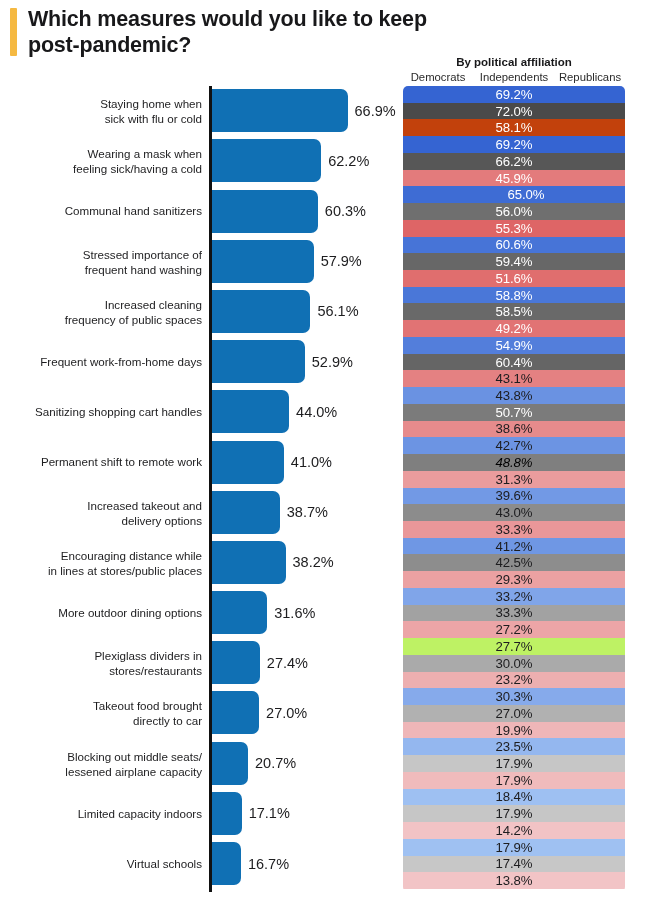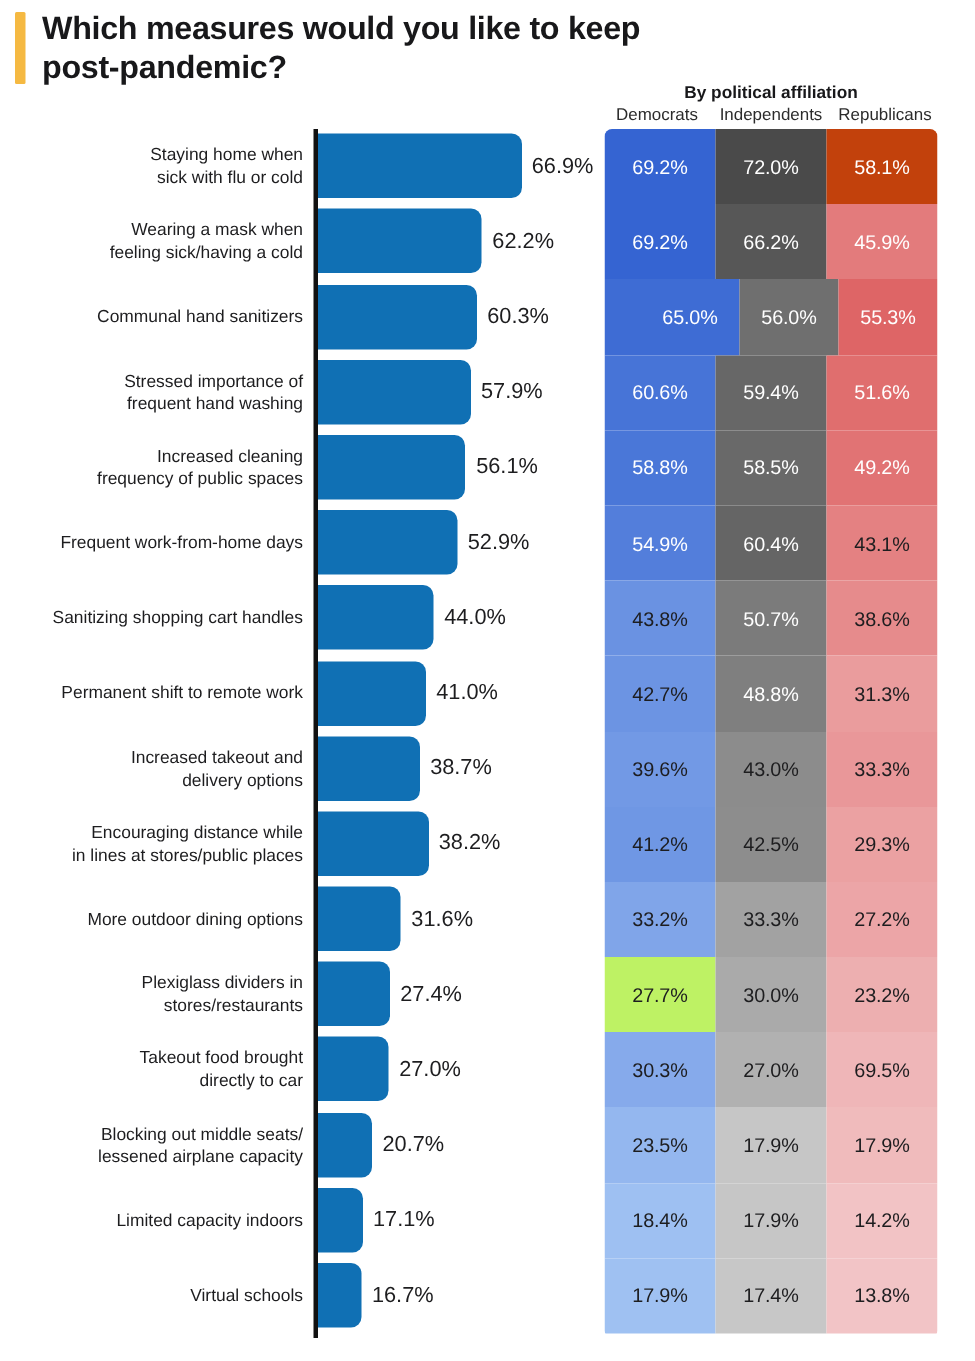--- a/index.html
+++ b/index.html
@@ -64,21 +64,21 @@
     left: calc(100% + 7px);
     font-size: 14.5px; color: #1d1d1f; white-space: nowrap;
   }
 
   
   .heat {
     position: absolute; left: 403px; top: 86px;
     width: 222px; height: 806px;
     border-radius: 5px; overflow: hidden;
   }
-  .heat-row { display: flex; height: 50.2px; }
+  .heat-row { display: flex; height: 50.2px; flex-direction: column; }
   .cell {
     flex: 1 1 0; display: flex; align-items: center; justify-content: center;
     font-size: 13.2px; letter-spacing: -0.1px;
   }
 </style>
 </head>
 <body>
 
 <div id="page">
 
@@ -241,21 +241,21 @@
         <div class="cell" style="background: rgb(101, 101, 101); color: rgb(255, 255, 255);">60.4%</div>
         <div class="cell" style="background: rgb(228, 129, 130); color: rgb(29, 29, 31);">43.1%</div>
       </div>
       <div class="heat-row">
         <div class="cell" style="background: rgb(106, 146, 226); color: rgb(29, 29, 31);">43.8%</div>
         <div class="cell" style="background: rgb(123, 123, 123); color: rgb(255, 255, 255);">50.7%</div>
         <div class="cell" style="background: rgb(230, 139, 140); color: rgb(29, 29, 31);">38.6%</div>
       </div>
       <div class="heat-row">
         <div class="cell" style="background: rgb(108, 148, 227); color: rgb(29, 29, 31);">42.7%</div>
-        <div class="cell" style="background: rgb(127, 127, 127); color: #ffffff;">48.8%</div>
+        <div class="cell" style="background: rgb(127, 127, 127); color: #000000; font-style: italic;">48.8%</div>
         <div class="cell" style="background: rgb(234, 156, 157); color: rgb(29, 29, 31);">31.3%</div>
       </div>
       <div class="heat-row">
         <div class="cell" style="background: rgb(114, 153, 229); color: rgb(29, 29, 31);">39.6%</div>
         <div class="cell" style="background: rgb(140, 140, 140); color: rgb(29, 29, 31);">43.0%</div>
         <div class="cell" style="background: rgb(233, 151, 153); color: rgb(29, 29, 31);">33.3%</div>
       </div>
       <div class="heat-row">
         <div class="cell" style="background: rgb(111, 151, 228); color: rgb(29, 29, 31);">41.2%</div>
         <div class="cell" style="background: rgb(141, 141, 141); color: rgb(29, 29, 31);">42.5%</div>
@@ -267,21 +267,21 @@
         <div class="cell" style="background: rgb(236, 165, 167); color: rgb(29, 29, 31);">27.2%</div>
       </div>
       <div class="heat-row">
         <div class="cell" style="background: #bef264; color: rgb(29, 29, 31);">27.7%</div>
         <div class="cell" style="background: rgb(170, 170, 170); color: rgb(29, 29, 31);">30.0%</div>
         <div class="cell" style="background: rgb(237, 175, 176); color: rgb(29, 29, 31);">23.2%</div>
       </div>
       <div class="heat-row">
         <div class="cell" style="background: rgb(134, 170, 235); color: rgb(29, 29, 31);">30.3%</div>
         <div class="cell" style="background: rgb(177, 177, 177); color: rgb(29, 29, 31);">27.0%</div>
-        <div class="cell" style="background: rgb(239, 182, 184); color: rgb(29, 29, 31);">69.5%</div>
+        <div class="cell" style="background: rgb(239, 182, 184); color: rgb(29, 29, 31);">19.9%</div>
       </div>
       <div class="heat-row">
         <div class="cell" style="background: rgb(148, 183, 239); color: rgb(29, 29, 31);">23.5%</div>
         <div class="cell" style="background: rgb(198, 198, 198); color: rgb(29, 29, 31);">17.9%</div>
         <div class="cell" style="background: rgb(240, 187, 188); color: rgb(29, 29, 31);">17.9%</div>
       </div>
       <div class="heat-row">
         <div class="cell" style="background: rgb(158, 192, 242); color: rgb(29, 29, 31);">18.4%</div>
         <div class="cell" style="background: rgb(198, 198, 198); color: rgb(29, 29, 31);">17.9%</div>
         <div class="cell" style="background: rgb(242, 195, 197); color: rgb(29, 29, 31);">14.2%</div>

